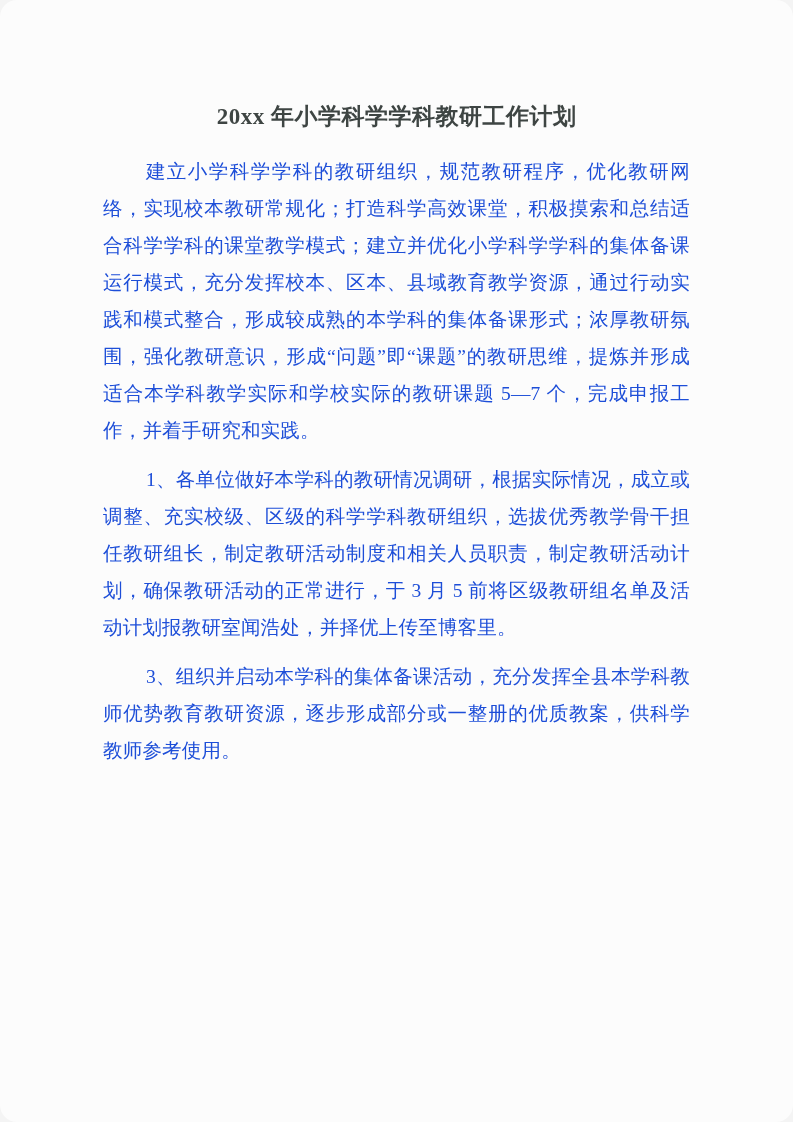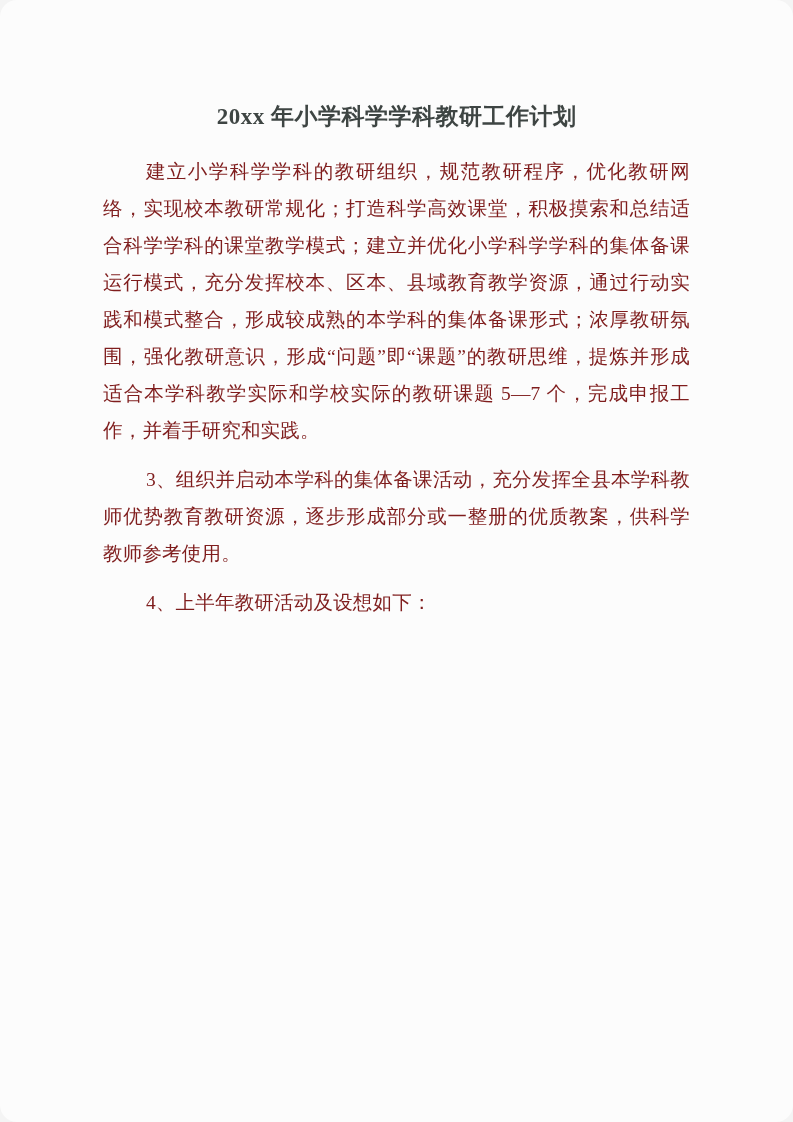--- a/index.html
+++ b/index.html
@@ -29,31 +29,31 @@
     color: #3e4543;
     letter-spacing: 0.5px;
   }
   .doc-body {
     width: 587px;
   }
   .para {
     margin: 0 0 12px 0;
     font-size: 19.5px;
     line-height: 37px;
-    color: #7f1d1d;
+    color: #1d4ed8;
     text-align: justify;
     text-indent: 2.2em;
     letter-spacing: 0.2px;
   }
 </style>
 </head>
 <body>
 
 <div class="page">
   <div class="content">
     <h1 class="doc-title">20xx 年小学科学学科教研工作计划</h1>
     <div class="doc-body">
       <p class="para">建立小学科学学科的教研组织，规范教研程序，优化教研网络，实现校本教研常规化；打造科学高效课堂，积极摸索和总结适合科学学科的课堂教学模式；建立并优化小学科学学科的集体备课运行模式，充分发挥校本、区本、县域教育教学资源，通过行动实践和模式整合，形成较成熟的本学科的集体备课形式；浓厚教研氛围，强化教研意识，形成“问题”即“课题”的教研思维，提炼并形成适合本学科教学实际和学校实际的教研课题 5—7 个，完成申报工作，并着手研究和实践。</p>
+      <p class="para">1、各单位做好本学科的教研情况调研，根据实际情况，成立或调整、充实校级、区级的科学学科教研组织，选拔优秀教学骨干担任教研组长，制定教研活动制度和相关人员职责，制定教研活动计划，确保教研活动的正常进行，于 3 月 5 前将区级教研组名单及活动计划报教研室闻浩处，并择优上传至博客里。</p>
       <p class="para">3、组织并启动本学科的集体备课活动，充分发挥全县本学科教师优势教育教研资源，逐步形成部分或一整册的优质教案，供科学教师参考使用。</p>
-      <p class="para">4、上半年教研活动及设想如下：</p>
     </div>
   </div>
 </div>
 
 </body></html>

